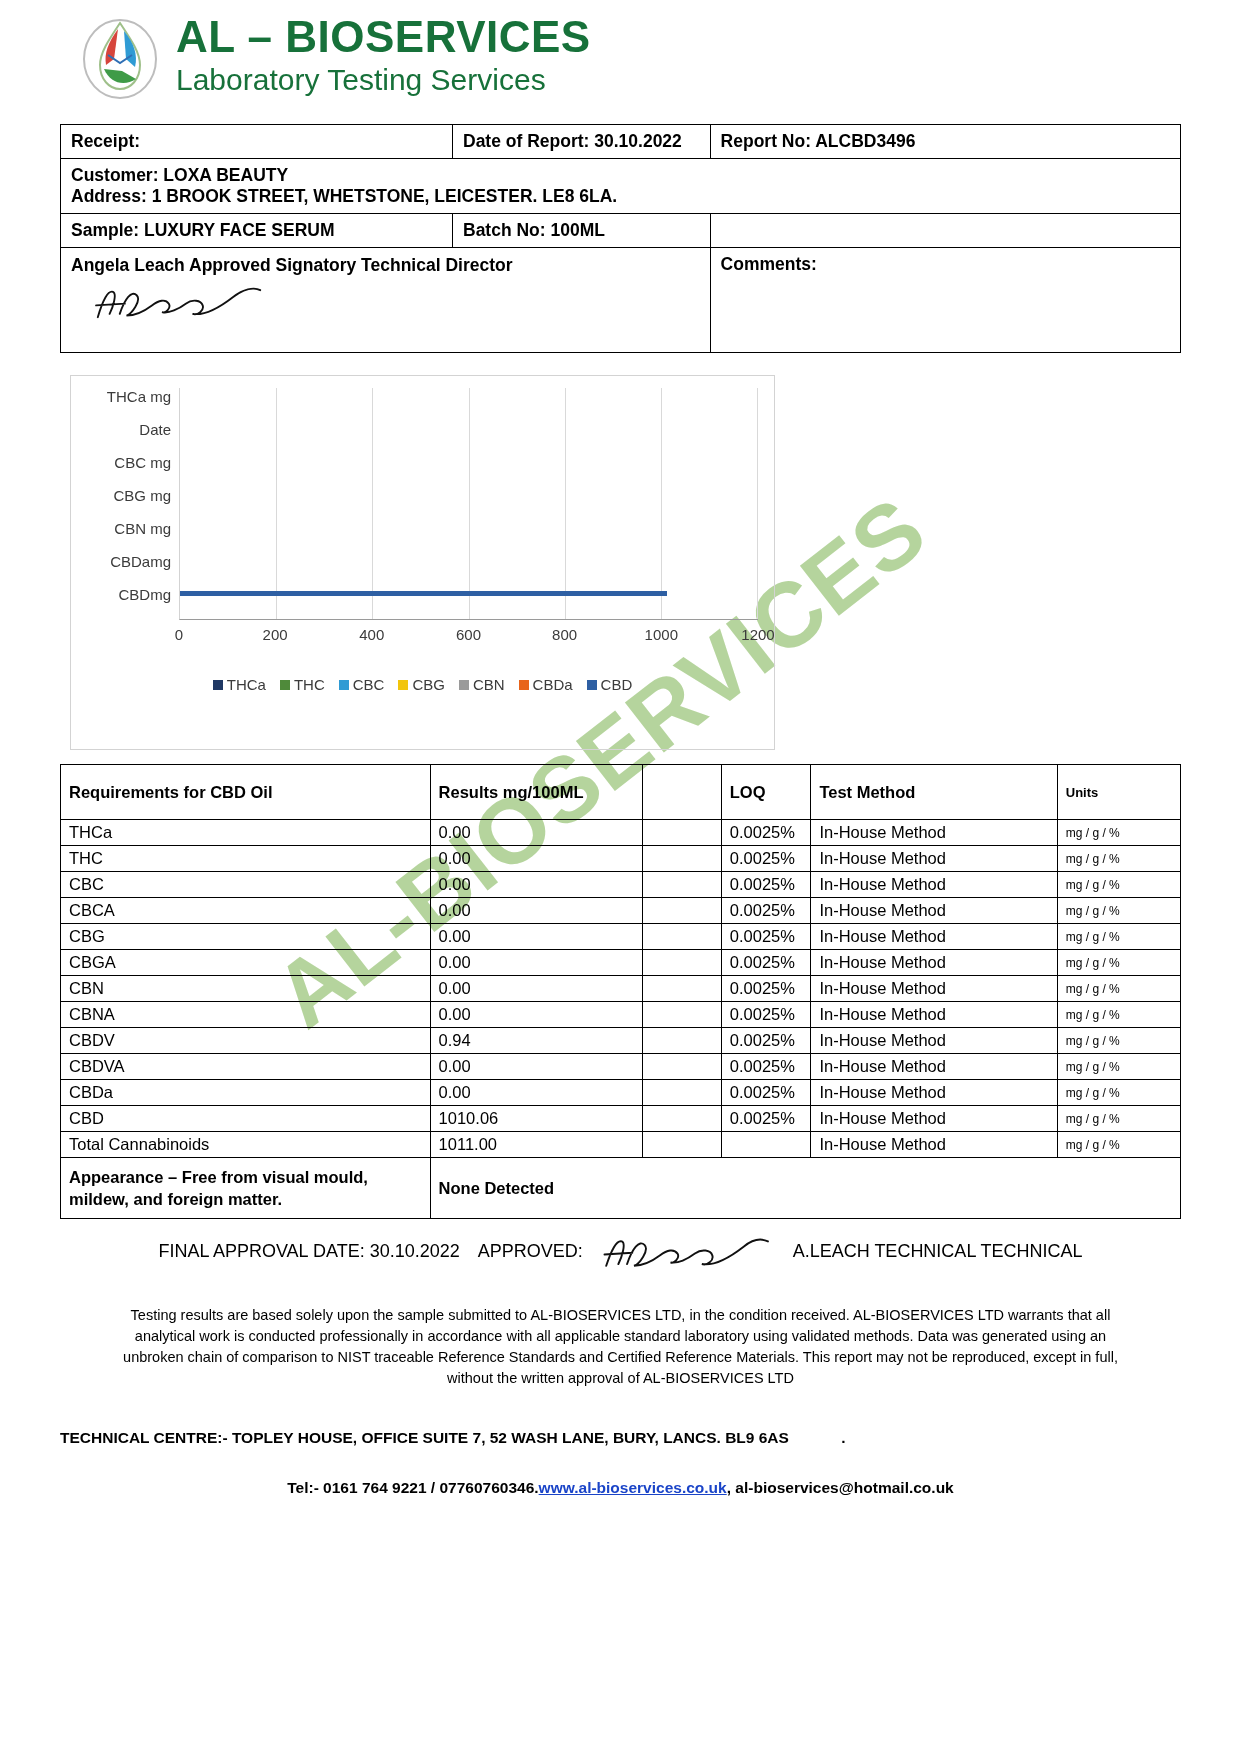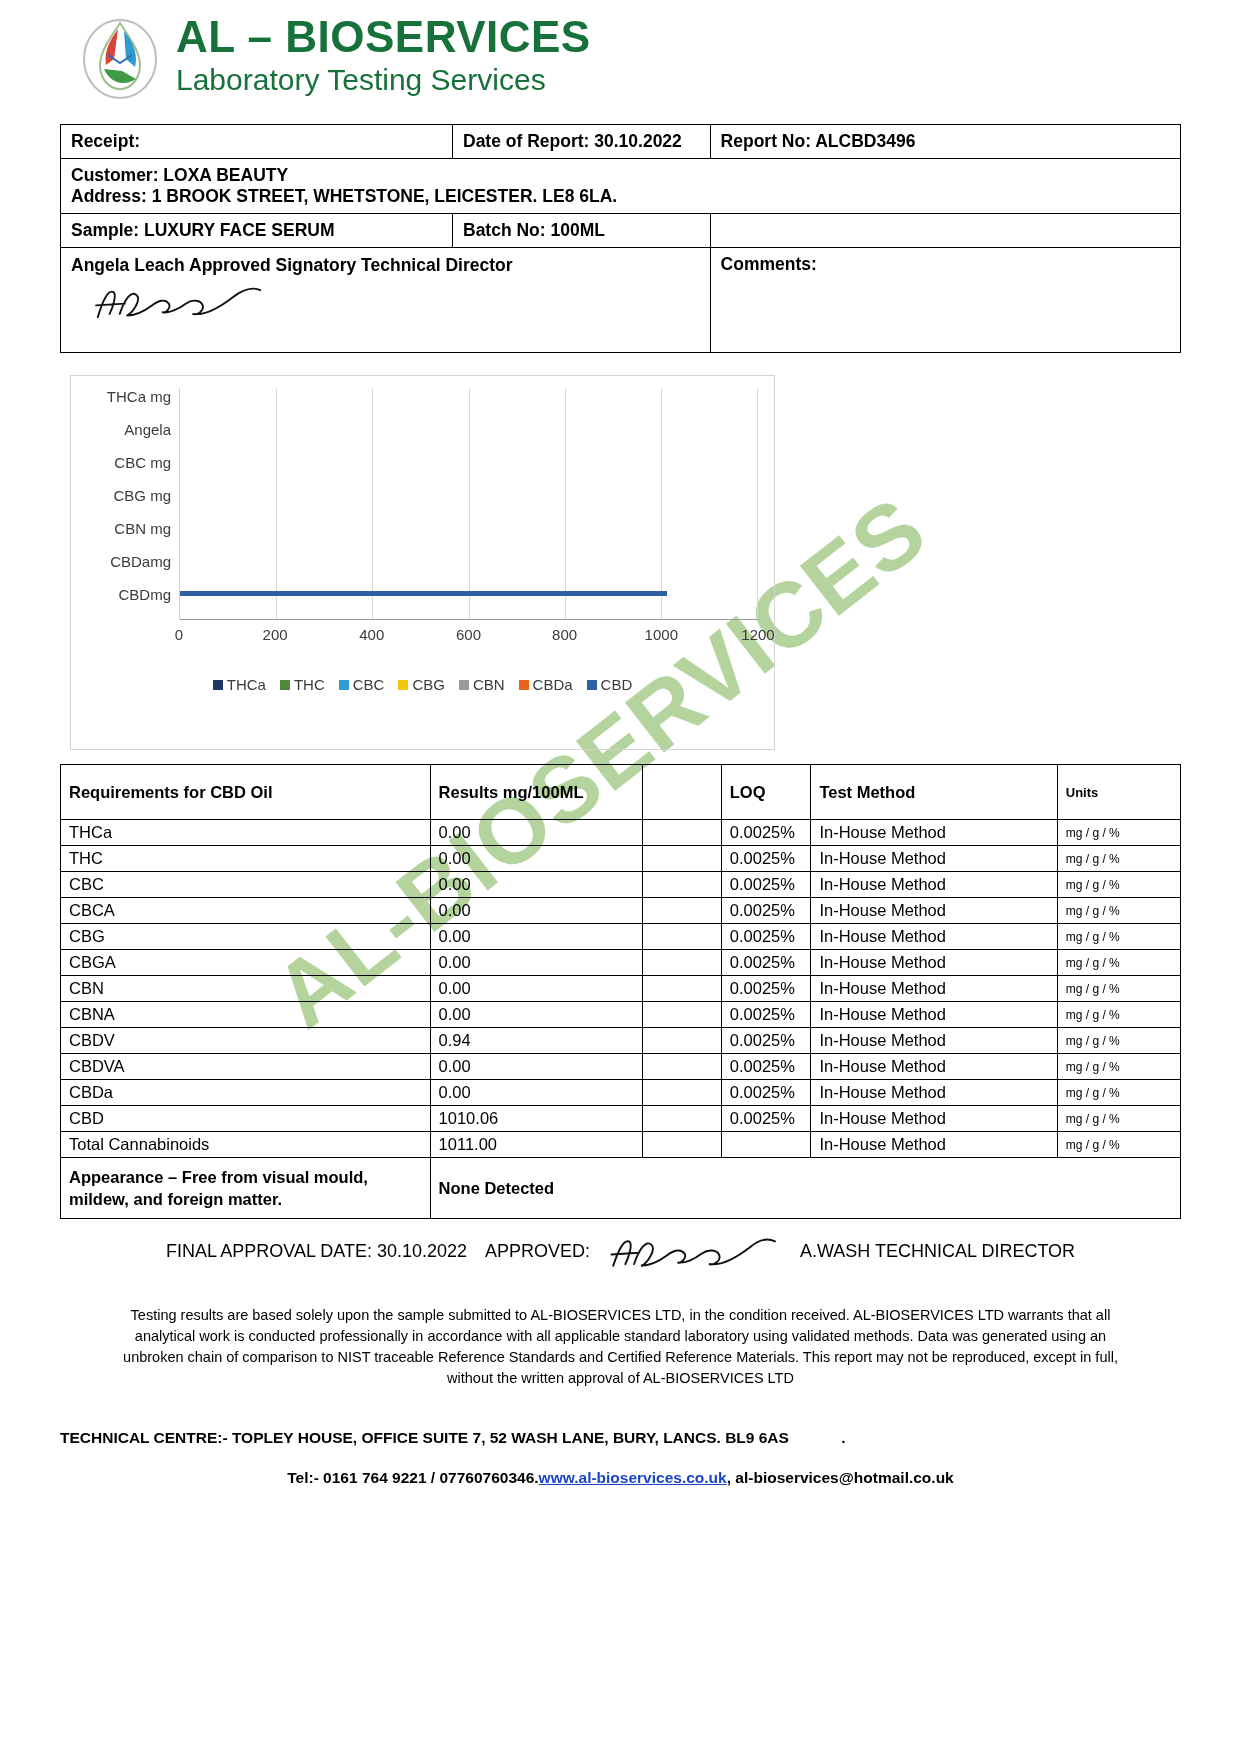--- a/index.html
+++ b/index.html
@@ -262,21 +262,21 @@
   .footer1 {
     position: relative;
     z-index: 6;
     margin-top: 40px;
     font-size: 15.5px;
     font-weight: bold;
   }
   .footer2 {
     position: relative;
     z-index: 6;
-    margin-top: 22px;
+    margin-top: 32px;
     text-align: center;
     font-size: 15.5px;
     font-weight: bold;
   }
   .footer2 a {
     color: #1a44c8;
     text-decoration: underline;
   }
 </style>
 </head>
@@ -335,21 +335,21 @@
         <div></div>
       </td>
     </tr>
   </tbody>
     </table>
 
   <div class="chart-box">
     <div class="chart-inner">
       <div class="y-labels">
         <div style="top:0px">THCa mg</div>
-        <div style="top:33px">Angela</div>
+        <div style="top:33px">Date</div>
         <div style="top:66px">CBC mg</div>
         <div style="top:99px">CBG mg</div>
         <div style="top:132px">CBN mg</div>
         <div style="top:165px">CBDamg</div>
         <div style="top:198px">CBDmg</div>
       </div>
       <div class="plot">
         <div class="gridline" style="left:16.6%"></div>
         <div class="gridline" style="left:33.3%"></div>
         <div class="gridline" style="left:50%"></div>
@@ -522,21 +522,21 @@
     </tr>
   </tbody>
     </table>
 
   <div class="approval">
     <span>FINAL APPROVAL DATE: 30.10.2022</span>
     <span>APPROVED:</span>
     <svg class="sig2" viewBox="0 0 200 46">
       <path d="M6 40 C12 22 18 10 24 12 C29 14 24 30 20 38 M4 27 L36 25 M30 38 C36 20 44 10 50 16 C56 22 44 38 38 40 C48 40 60 34 68 28 C76 22 84 20 88 26 C91 31 84 38 80 36 C88 38 100 32 108 26 C116 20 126 22 128 28 C130 34 122 40 116 38 C128 40 146 32 164 18 C174 10 184 8 192 12" fill="none" stroke="#111" stroke-width="2.2" stroke-linecap="round"></path>
     </svg>
-    <span>A.WASH TECHNICAL DIRECTOR</span>
+    <span>A.LEACH TECHNICAL TECHNICAL</span>
   </div>
 
   <div class="disclaimer">Testing results are based solely upon the sample submitted to AL-BIOSERVICES LTD, in the condition received. AL-BIOSERVICES LTD warrants that all analytical work is conducted professionally in accordance with all applicable standard laboratory using validated methods. Data was generated using an unbroken chain of comparison to NIST traceable Reference Standards and Certified Reference Materials. This report may not be reproduced, except in full, without the written approval of AL-BIOSERVICES LTD</div>
 
   <div class="footer1">
     <span>TECHNICAL CENTRE:- TOPLEY HOUSE, OFFICE SUITE 7, 52 WASH LANE, BURY, LANCS. BL9 6AS</span>
     <span style="padding-left:48px">.</span>
   </div>
   <div class="footer2">
     <span>Tel:- 0161 764 9221 / 07760760346.</span><a href="#">www.al-bioservices.co.uk</a><span>,  </span><span>al-bioservices@hotmail.co.uk</span>

